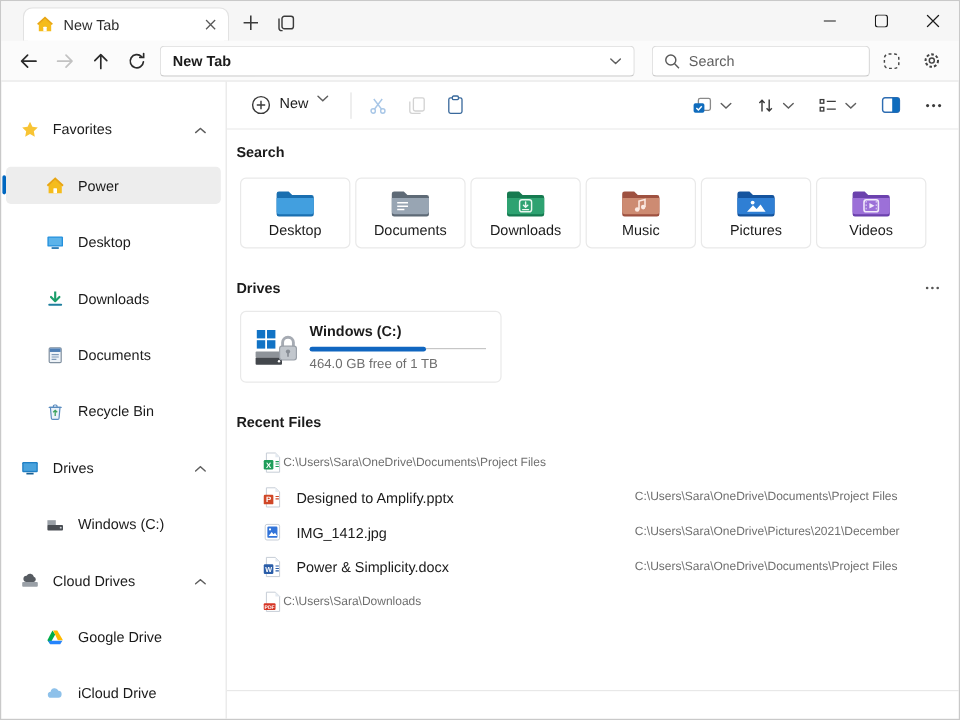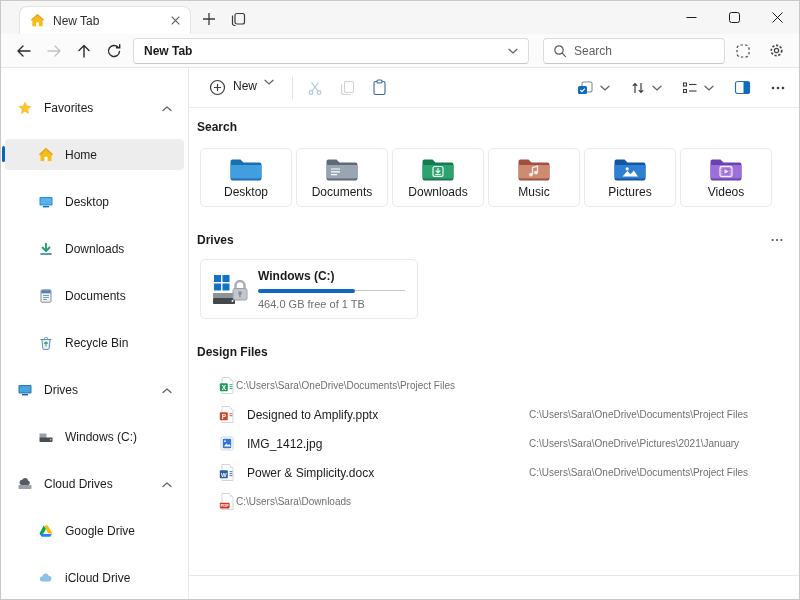--- a/index.html
+++ b/index.html
@@ -184,21 +184,21 @@
         <span class="chev"><svg width="10" height="6" viewBox="0 0 10 6">
               <path d="M1 4.5 5 1l4 3.5" fill="none" stroke="#5f5f5f" stroke-width="1.2" stroke-linecap="round"></path>
             </svg></span>
       </div>
       <div class="side-row child selected">
         <svg width="16" height="16" viewBox="0 0 16 16">
             <path d="M2.5 7.5 8 2.5l5.5 5V14h-11Z" fill="#f5bc1c"></path>
             <path d="M1.5 7.8 8 1.8l6.5 6" stroke="#e8a512" stroke-width="1.6" fill="none"></path>
             <rect x="6.5" y="9.8" width="3" height="4.2" rx="0.5" fill="#fff"></rect>
           </svg>
-        <span class="lbl">Home</span>
+        <span class="lbl">Power</span>
       </div>
       <div class="side-row child">
         <svg width="16" height="16" viewBox="0 0 16 16">
             <rect x="1.5" y="3" width="13" height="8.5" rx="1" fill="#2490dd"></rect>
             <rect x="2.6" y="4.1" width="10.8" height="6.3" fill="#5cb3ea"></rect>
             <rect x="5" y="12" width="6" height="1.4" fill="#1a6fae"></rect>
           </svg>
         <span class="lbl">Desktop</span>
       </div>
       <div class="side-row child">
@@ -454,21 +454,21 @@
             <div class="drive-name">Windows (C:)</div>
             <div class="drive-bar">
               <div class="track"></div>
               <div class="fill" style="width: 65.7%;"></div>
             </div>
             <div class="drive-free">464.0 GB free of 1 TB</div>
           </div>
         </div>
 
         <div class="sect-head">
-          <span class="section-title">Design Files</span>
+          <span class="section-title">Recent Files</span>
         </div>
         <div class="recent-list">
           <div class="recent-row">
             <span class="ricon">
                 <svg width="16" height="19" viewBox="0 0 16 19">
                   <path d="M3 1.5h7.5L14 5v12.5H3Z" fill="#fff" stroke="#c3cbd4" stroke-width="0.8"></path>
                   <path d="M10.5 1.5 14 5h-3.5Z" fill="#e4eaf1"></path>
                   <path d="M10.6 8.7h2.8M10.6 10.7h2.8M10.6 12.7h2.8" stroke="#1f9e5a" stroke-width="0.9"></path>
                   <rect x="0.8" y="7.3" width="8" height="8" rx="1" fill="#1f9e5a"></rect>
                   <text x="4.8" y="13.6" font-size="6.5" font-weight="bold" fill="#fff" text-anchor="middle">X</text>
@@ -492,21 +492,21 @@
           <div class="recent-row">
             <span class="ricon">
                 <svg width="16" height="19" viewBox="0 0 16 19">
                   <rect x="2" y="3" width="12" height="13" rx="1.5" fill="#fff" stroke="#c3cbd4" stroke-width="0.8"></rect>
                   <rect x="3.8" y="4.8" width="8.4" height="9.4" rx="1" fill="#3274d9"></rect>
                   <path d="M4.8 12.6 7.4 9.4l1.6 1.9 1.2-1.4 1.8 2.7Z" fill="#fff"></path>
                   <circle cx="6" cy="7.2" r="0.9" fill="#fff"></circle>
                 </svg>
               </span>
             <span class="rname">IMG_1412.jpg</span>
-            <span class="rpath">C:\Users\Sara\OneDrive\Pictures\2021\January</span>
+            <span class="rpath">C:\Users\Sara\OneDrive\Pictures\2021\December</span>
           </div>
           <div class="recent-row">
             <span class="ricon">
                 <svg width="16" height="19" viewBox="0 0 16 19">
                   <path d="M3 1.5h7.5L14 5v12.5H3Z" fill="#fff" stroke="#c3cbd4" stroke-width="0.8"></path>
                   <path d="M10.5 1.5 14 5h-3.5Z" fill="#e4eaf1"></path>
                   <path d="M10.6 8.7h2.8M10.6 10.7h2.8M10.6 12.7h2.8" stroke="#2a5da8" stroke-width="0.9"></path>
                   <rect x="0.8" y="7.3" width="8" height="8" rx="1" fill="#2a5da8"></rect>
                   <text x="4.8" y="13.6" font-size="6" font-weight="bold" fill="#fff" text-anchor="middle">W</text>
                 </svg>

